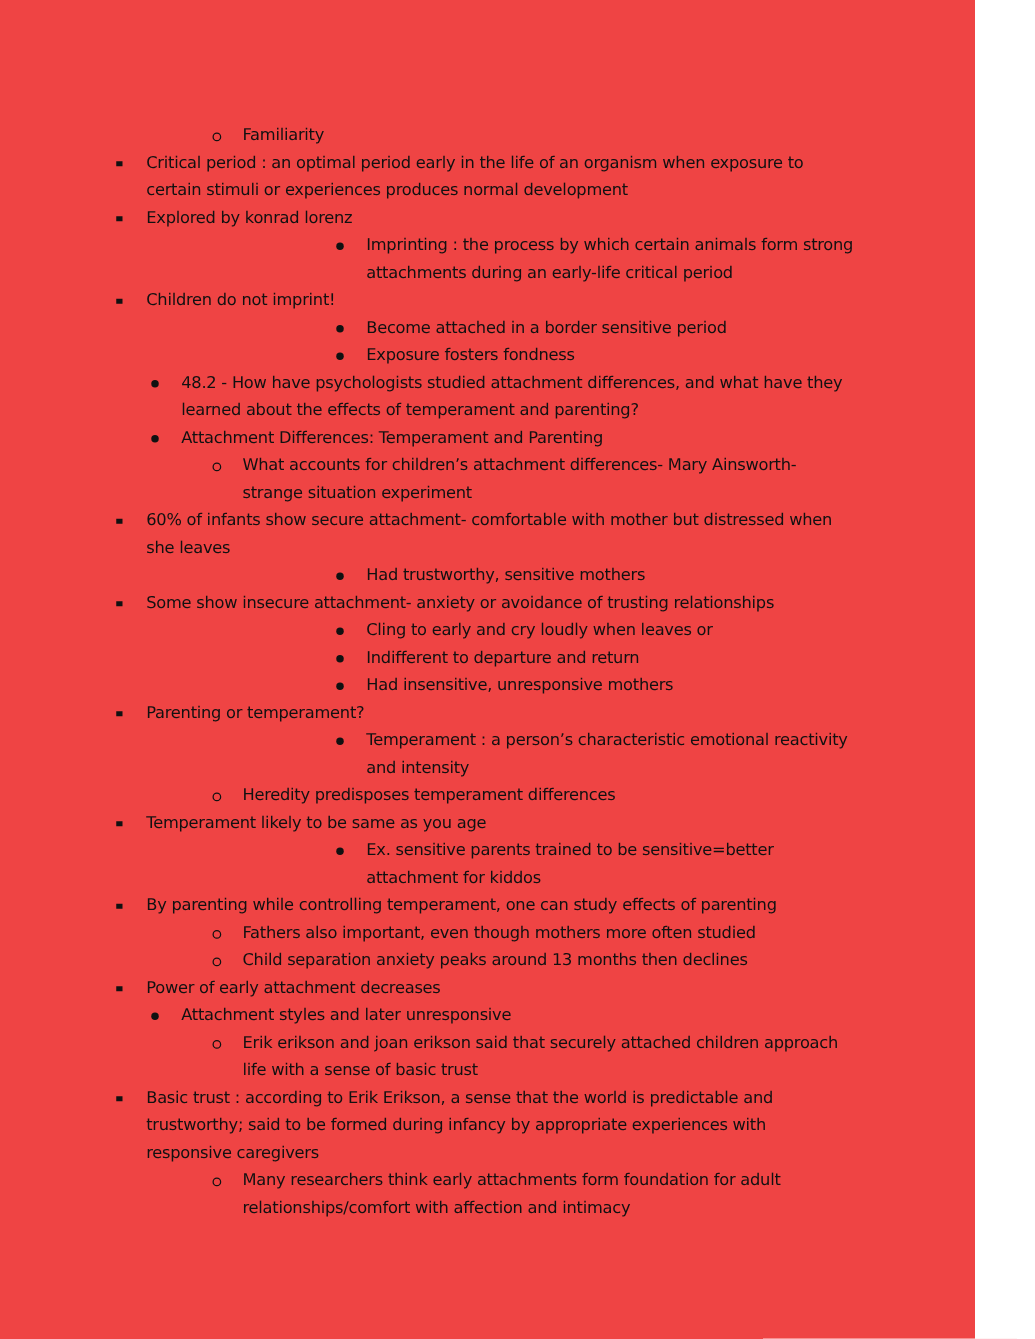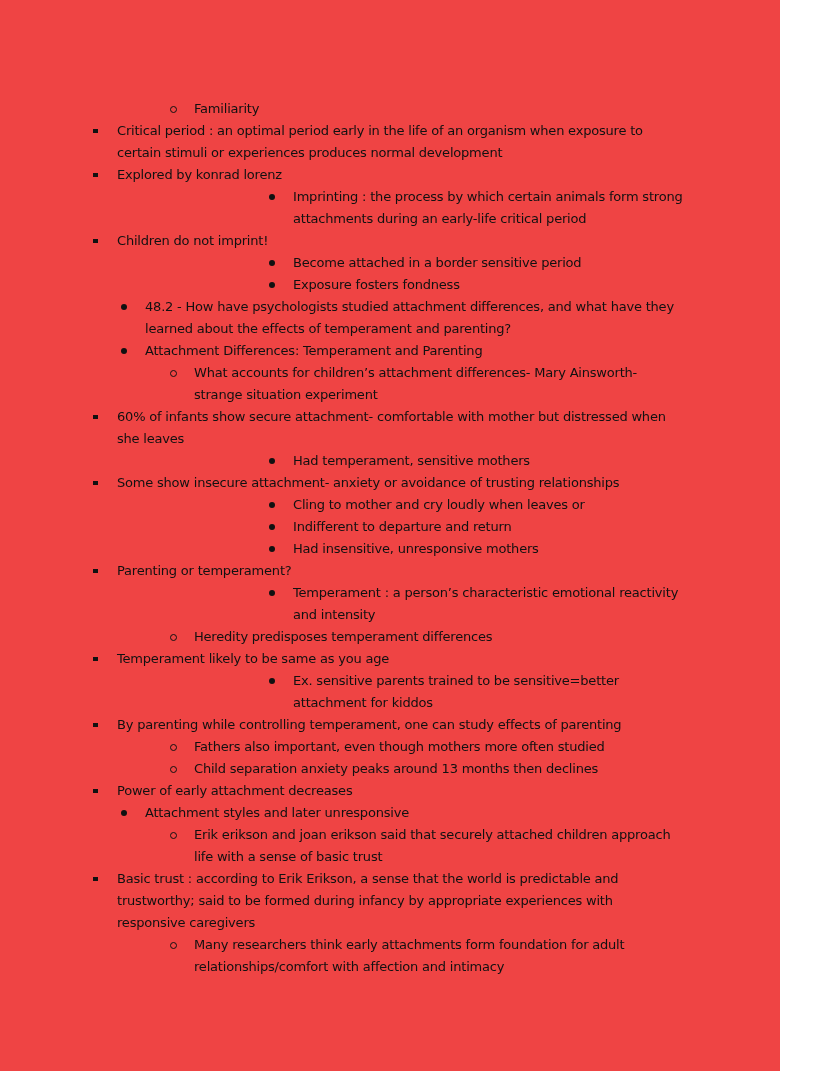--- a/index.html
+++ b/index.html
@@ -106,29 +106,29 @@
       <div class="note-row level-2">
         <span class="marker circle"></span>
         <span class="note-text">What accounts for children’s attachment differences- Mary Ainsworth- strange situation experiment</span>
       </div>
       <div class="note-row level-3">
         <span class="marker square"></span>
         <span class="note-text">60% of infants show secure attachment- comfortable with mother but distressed when she leaves</span>
       </div>
       <div class="note-row level-4">
         <span class="marker disc"></span>
-        <span class="note-text">Had temperament, sensitive mothers</span>
+        <span class="note-text">Had trustworthy, sensitive mothers</span>
       </div>
       <div class="note-row level-3">
         <span class="marker square"></span>
         <span class="note-text">Some show insecure attachment- anxiety or avoidance of trusting relationships</span>
       </div>
       <div class="note-row level-4">
         <span class="marker disc"></span>
-        <span class="note-text">Cling to mother and cry loudly when leaves or</span>
+        <span class="note-text">Cling to early and cry loudly when leaves or</span>
       </div>
       <div class="note-row level-4">
         <span class="marker disc"></span>
         <span class="note-text">Indifferent to departure and return</span>
       </div>
       <div class="note-row level-4">
         <span class="marker disc"></span>
         <span class="note-text">Had insensitive, unresponsive mothers</span>
       </div>
       <div class="note-row level-3">

